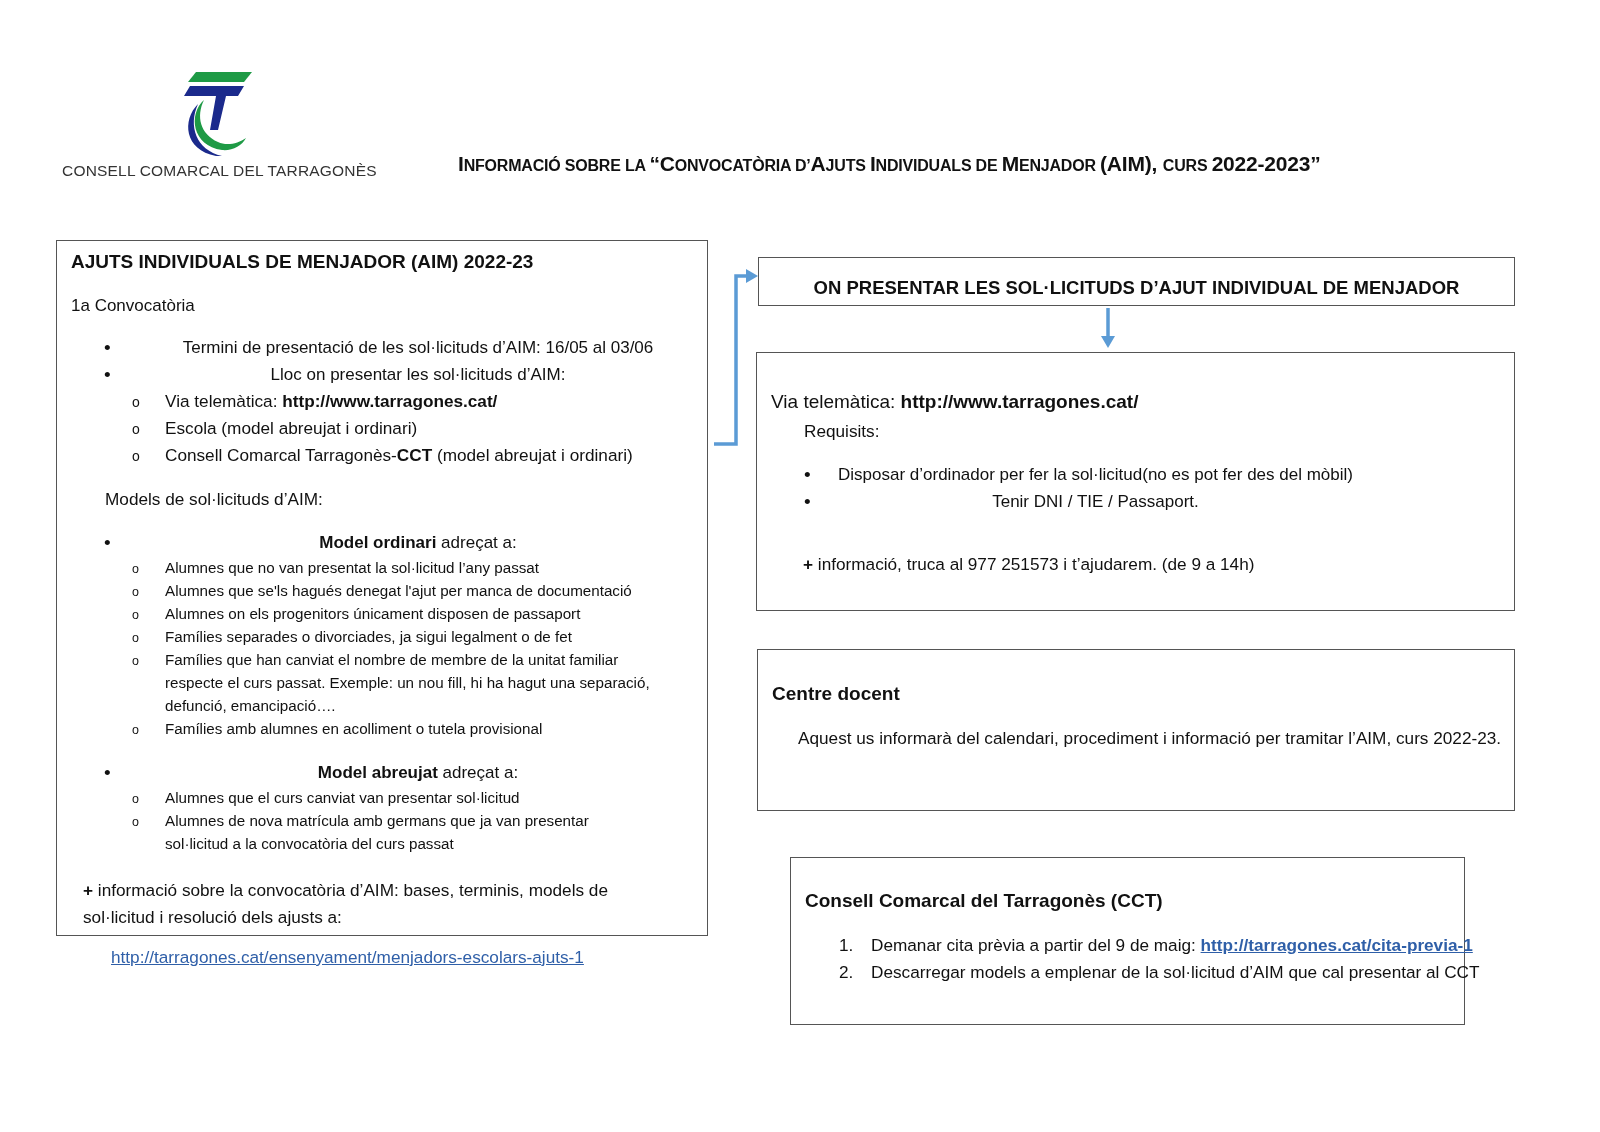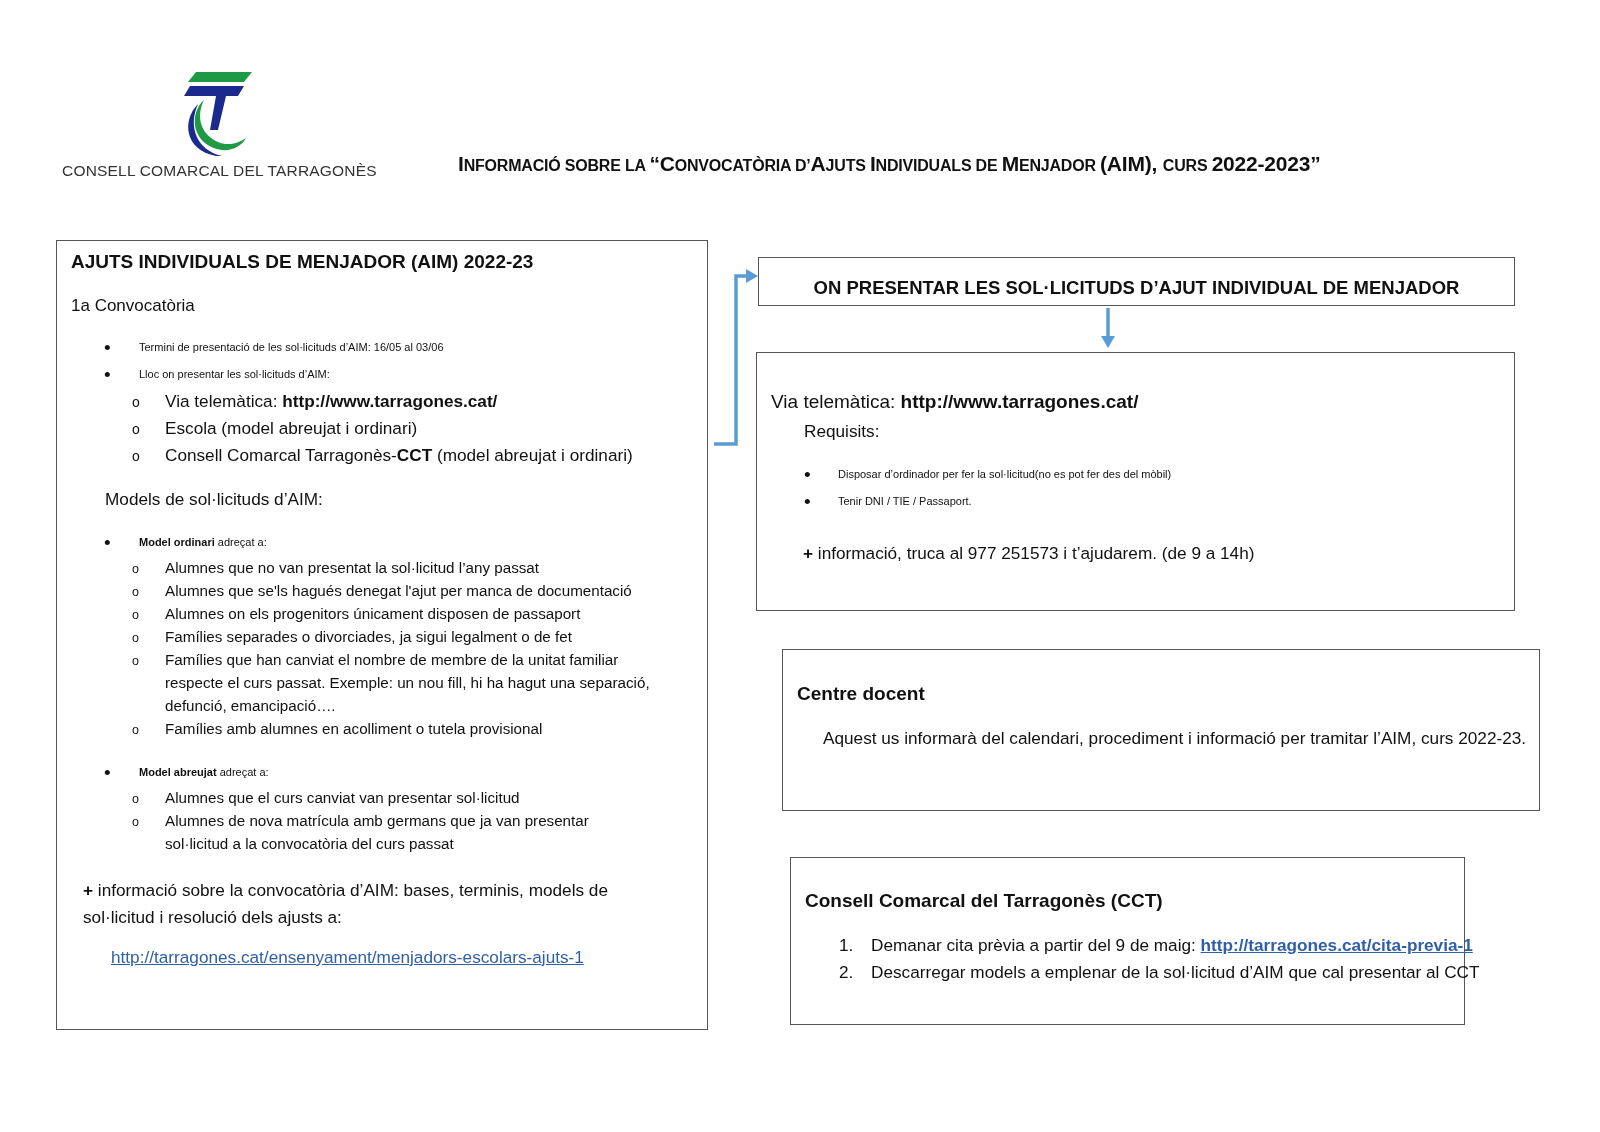--- a/index.html
+++ b/index.html
@@ -9,25 +9,25 @@
     .logo { position: absolute; left: 60px; top: 68px; width: 330px; height: 120px; }
     .logo svg { position: absolute; left: 122px; top: 2px; }
     .logo-text { position: absolute; left: 2px; top: 94px; font-size: 15.5px; letter-spacing: 0.2px; color: #333333; white-space: nowrap; }
 
     .doc-title { position: absolute; left: 458px; top: 152px; font-size: 21px; font-weight: bold; white-space: nowrap; color: #111; letter-spacing: -0.2px; }
     .doc-title .sc { font-size: 16px; }
 
     .box { position: absolute; border: 1.6px solid #555555; background: #fff; }
 
     
-    .left-box { left: 56px; top: 240px; width: 652px; height: 790px; }
+    .left-box { left: 56px; top: 240px; width: 652px; height: 696px; }
     .lb-title { position: absolute; left: 14px; top: 10px; font-size: 19px; font-weight: bold; white-space: nowrap; }
     .lb-conv { position: absolute; left: 14px; top: 55px; font-size: 17px; }
     .blist { position: absolute; left: 0; width: 640px; list-style: none; }
-    .bitem { position: relative; font-size: 11px; line-height: 27px; padding-left: 82px; white-space: nowrap; }
+    .bitem { position: relative; font-size: 17px; line-height: 27px; padding-left: 82px; white-space: nowrap; text-align: center; }
     .bitem::before { content: "\2022"; position: absolute; left: 47px; top: 0; font-size: 19px; }
     .sitem { position: relative; line-height: 27px; padding-left: 108px; font-size: 17.2px; white-space: nowrap; }
     .sitem::before { content: "o"; position: absolute; left: 75px; top: 1px; font-size: 14px; }
     .small .sitem { font-size: 15.2px; line-height: 23px; white-space: normal; padding-right: 20px; }
     .small .sitem::before { font-size: 12.5px; top: 2px; }
     .b { font-weight: bold; }
     .bi { font-weight: bold; }
     .lb-models { position: absolute; left: 48px; top: 248px; font-size: 17.2px; }
     .lb-more { position: absolute; left: 26px; top: 636px; width: 600px; font-size: 17.2px; line-height: 27px; }
     .lb-link { position: absolute; left: 54px; top: 706px; font-size: 17.2px; color: #2f5fa8; text-decoration: underline; white-space: nowrap; }
@@ -39,23 +39,23 @@
     .rb-head { left: 758px; top: 257px; width: 757px; height: 49px; }
     .rb-head-text { position: absolute; left: 0; right: 0; top: 19px; text-align: center; font-size: 18.5px; font-weight: bold; white-space: nowrap; }
     .down-arrow { position: absolute; left: 1100px; top: 308px; }
 
     .rb-tele { left: 756px; top: 352px; width: 759px; height: 259px; }
     .rt-via { position: absolute; left: 14px; top: 38px; font-size: 19px; white-space: nowrap; }
     .rt-req { position: absolute; left: 47px; top: 68px; font-size: 17.2px; }
     .rt-list { position: absolute; left: 0; top: 108px; list-style: none; }
     .rt-list .bitem::before { left: 47px; }
     .rt-list .bitem { padding-left: 81px; }
-    .rt-more { position: absolute; left: 46px; top: 190px; font-size: 17.2px; white-space: nowrap; }
+    .rt-more { position: absolute; left: 46px; top: 201px; font-size: 17.2px; white-space: nowrap; }
 
-    .rb-centre { left: 782px; top: 649px; width: 758px; height: 162px; text-decoration: underline; }
+    .rb-centre { left: 757px; top: 649px; width: 758px; height: 162px; text-decoration: underline; }
     .rc-title { position: absolute; left: 14px; top: 33px; font-size: 19px; font-weight: bold; }
     .rc-text { position: absolute; left: 40px; top: 75px; width: 710px; font-size: 17.2px; line-height: 27px; }
 
     .rb-cct { left: 758px; top: 857px; width: 675px; height: 168px; margin-left: 32px; }
     .cc-title { position: absolute; left: 14px; top: 32px; font-size: 19px; font-weight: bold; white-space: nowrap; }
     .cc-list { position: absolute; left: 0; top: 74px; list-style: none; }
     .cc-item { position: relative; font-size: 17.2px; line-height: 27px; padding-left: 80px; white-space: nowrap; }
     .cc-num { position: absolute; left: 48px; top: 0; }
     .cc-link { color: #2f5fa8; text-decoration: underline; font-weight: bold; }
   </style>

